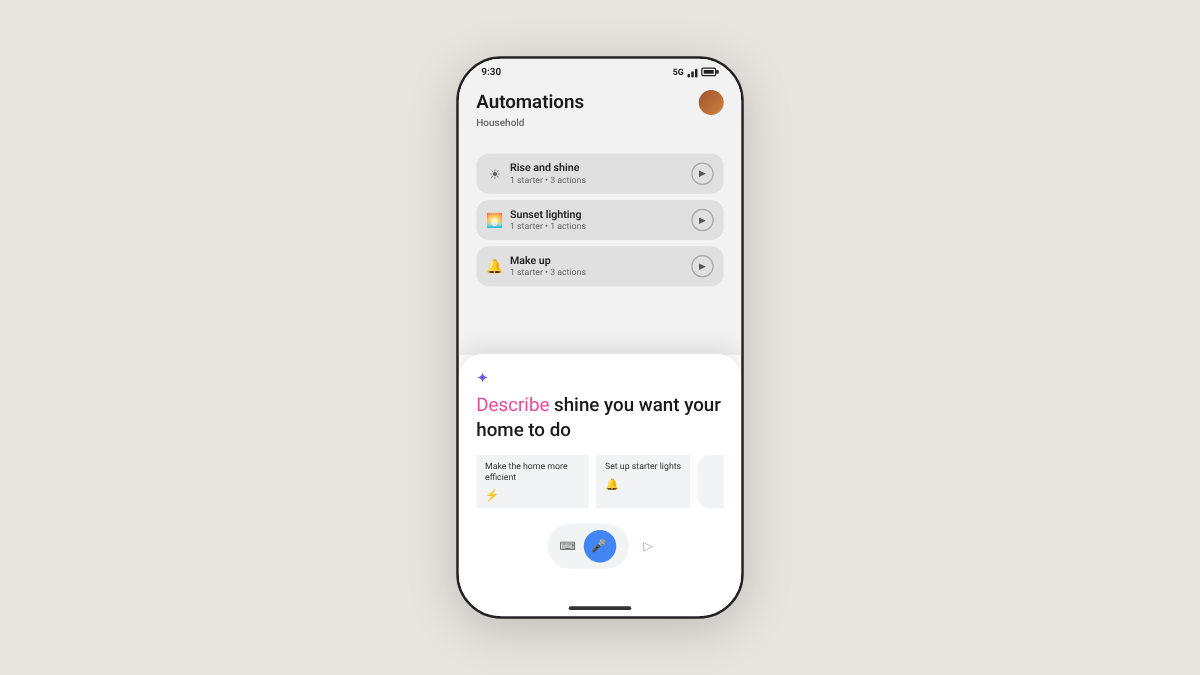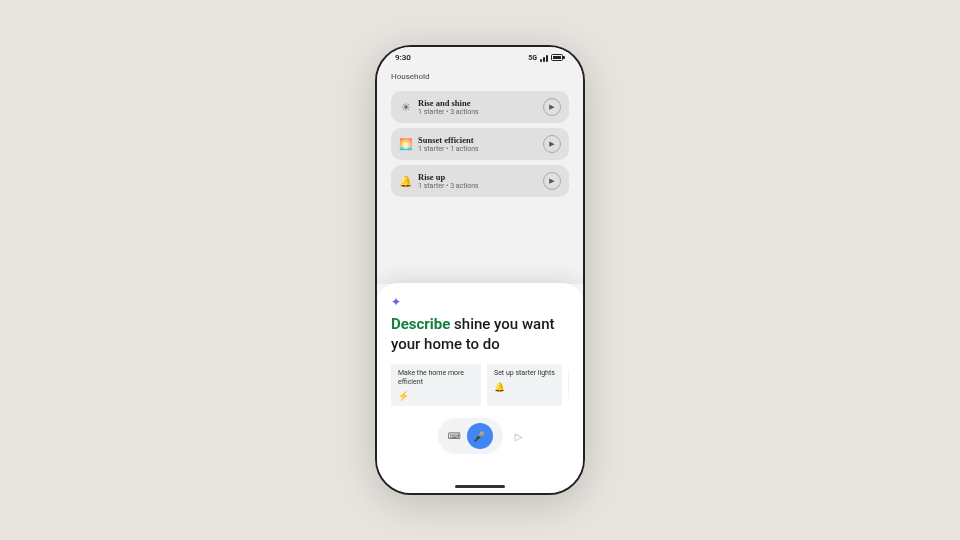--- a/index.html
+++ b/index.html
@@ -9,21 +9,21 @@
       height: 540px;
       background: #e8e4df;
       display: flex;
       align-items: center;
       justify-content: center;
       font-family: 'Google Sans', 'Roboto', Arial, sans-serif;
       overflow: hidden;
     }
 
     .phone {
-      width: 210px;
+      width: 230px;
       height: 450px;
       background: #fff;
       border-radius: 36px;
       border: 2.5px solid #222;
       position: relative;
       overflow: hidden;
       box-shadow: 0 8px 40px rgba(0,0,0,0.18);
     }
 
     
@@ -55,21 +55,21 @@
     .app-title {
       font-size: 15px;
       font-weight: 600;
       color: #1a1a1a;
       margin-bottom: 4px;
     }
 
     .section-label {
       font-size: 8px;
       color: #666;
-      margin-bottom: 10px;
+      margin-bottom: 20px;
       font-weight: 500;
     }
 
     .automation-item {
       background: #e0e0e0;
       border-radius: 10px;
       padding: 7px 8px;
       display: flex;
       align-items: center;
       justify-content: space-between;
@@ -89,21 +89,20 @@
       font-size: 11px;
       display: flex;
       align-items: center;
       justify-content: center;
     }
 
     .automation-info .name {
       font-size: 8.5px;
       font-weight: 600;
       color: #222;
-      font-family: Liberation Serif, serif;
     }
 
     .automation-info .sub {
       font-size: 7px;
       color: #666;
     }
 
     .play-btn {
       width: 18px;
       height: 18px;
@@ -148,22 +147,22 @@
 
     .describe-text {
       font-size: 15px;
       font-weight: 500;
       line-height: 1.3;
       margin-bottom: 10px;
       color: #1a1a1a;
     }
 
     .describe-text .highlight {
-      color: #15803d;
-      font-weight: 700;
+      color: #ec4899;
+      font-weight: 400;
     }
 
     
     .chips-row {
       display: flex;
       gap: 6px;
       overflow: hidden;
       margin-bottom: 10px;
     }
 
@@ -311,49 +310,53 @@
       <div class="battery-icon">
         <div class="battery-body">
           <div class="battery-fill"></div>
         </div>
         <div class="battery-tip"></div>
       </div>
     </div>
   </div>
 
   <div class="app-bg">
+    <div style="display:flex; justify-content:space-between; align-items:center;">
+      <span class="app-title">Automations</span>
+      <div class="avatar"></div>
+    </div>
     <div class="section-label">Household</div>
 
     <div class="automation-item">
       <div class="automation-left">
         <div class="automation-icon">☀</div>
         <div class="automation-info">
           <div class="name">Rise and shine</div>
           <div class="sub">1 starter • 3 actions</div>
         </div>
       </div>
       <div class="play-btn">▶</div>
     </div>
 
     <div class="automation-item">
       <div class="automation-left">
         <div class="automation-icon">🌅</div>
         <div class="automation-info">
-          <div class="name">Sunset efficient</div>
+          <div class="name">Sunset lighting</div>
           <div class="sub">1 starter • 1 actions</div>
         </div>
       </div>
       <div class="play-btn">▶</div>
     </div>
 
     <div class="automation-item">
       <div class="automation-left">
         <div class="automation-icon">🔔</div>
         <div class="automation-info">
-          <div class="name">Rise up</div>
+          <div class="name">Make up</div>
           <div class="sub">1 starter • 3 actions</div>
         </div>
       </div>
       <div class="play-btn">▶</div>
     </div>
   </div>
 
   <div class="bottom-sheet">
     <div class="ai-icon">✦</div>
 

